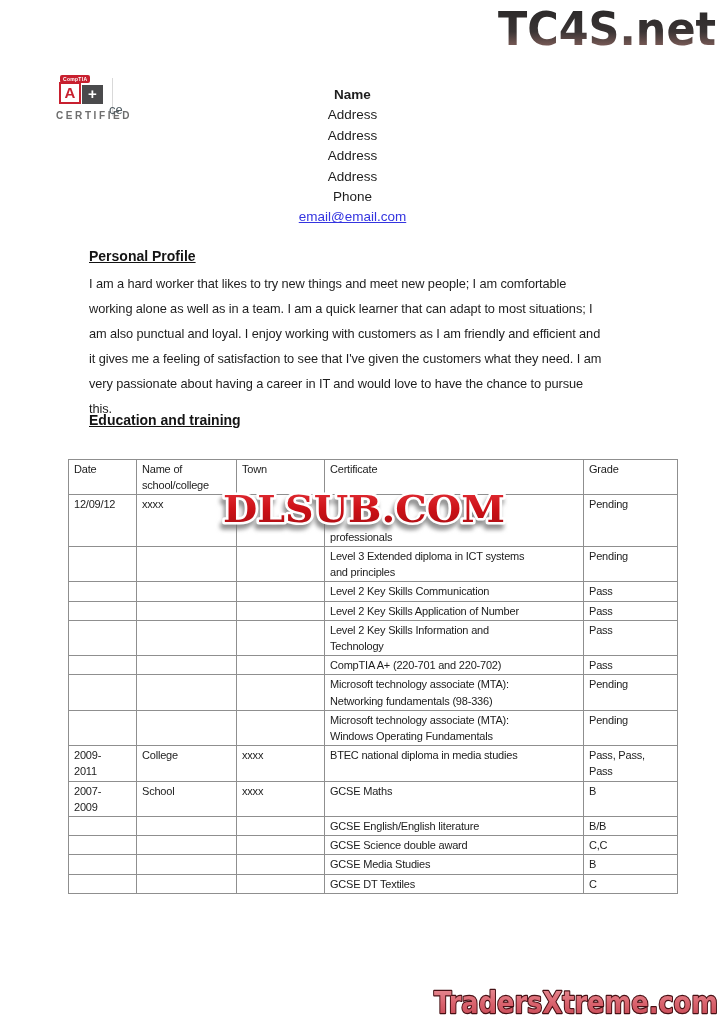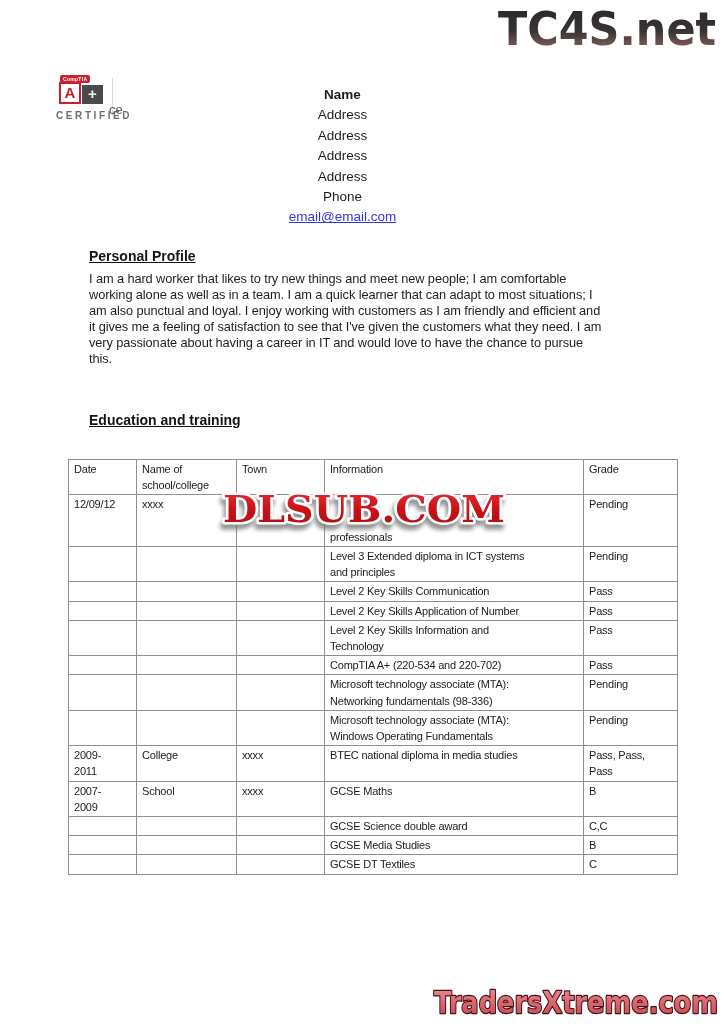--- a/index.html
+++ b/index.html
@@ -31,31 +31,31 @@
   }
   .comptia .certified {
     position:absolute; left:1px; top:36px; font-size:10px;
     letter-spacing:2.6px; color:#6e6e6e; font-weight:bold;
   }
   .comptia .divider { position:absolute; left:57px; top:4px; width:1px; height:38px; background:#d9d9d9; }
   .comptia .ce { position:absolute; left:54px; top:28px; font-size:13px; color:#4e5a60; }
 
   
   .contact {
-    position:absolute; left:2px; top:85px; width:681px; text-align:center;
+    position:absolute; left:12px; top:85px; width:681px; text-align:center;
     font-size:13.5px; line-height:20.4px;
   }
   .contact .name { font-weight:bold; }
   .contact .email { color:#3434e0; text-decoration:underline; cursor:pointer; }
 
   
   .section-heading { font-weight:bold; font-size:14px; text-decoration:underline; color:#141414; }
   .profile { position:absolute; left:89px; top:248px; width:620px; }
   .profile p {
-    margin:7px 0 0 0; font-size:12.8px; line-height:16px;
+    margin:7px 0 0 0; font-size:12.8px; line-height:25px;
     white-space:pre-line; letter-spacing:-0.1px; color:#1e1e1e;
   }
   .edu-heading { position:absolute; left:89px; top:412px; }
 
   
   table.edu {
     position:absolute; left:68px; top:459px; width:609px;
     border-collapse:collapse; table-layout:fixed;
     font-size:11px; letter-spacing:-0.2px;
   }
@@ -130,21 +130,21 @@
         <col style="width:100px">
         <col style="width:88px">
         <col style="width:259px">
         <col style="width:94px">
     </colgroup>
     <thead>
       <tr>
         <th>Date</th>
         <th>Name of school/college</th>
         <th>Town</th>
-        <th>Information</th>
+        <th>Certificate</th>
         <th>Grade</th>
       </tr>
     </thead>
     <tbody>
         <tr>
           <td>12/09/12</td>
           <td>xxxx</td>
           <td></td>
           <td>&nbsp;
 &nbsp;
@@ -178,21 +178,21 @@
           <td></td>
           <td></td>
           <td>Level 2 Key Skills Information and
 Technology</td>
           <td>Pass</td>
         </tr>
         <tr>
           <td></td>
           <td></td>
           <td></td>
-          <td>CompTIA A+ (220-534 and 220-702)</td>
+          <td>CompTIA A+ (220-701 and 220-702)</td>
           <td>Pass</td>
         </tr>
         <tr>
           <td></td>
           <td></td>
           <td></td>
           <td>Microsoft technology associate (MTA):
 Networking fundamentals (98-336)</td>
           <td>Pending</td>
         </tr>
@@ -213,20 +213,27 @@
           <td>Pass, Pass,
 Pass</td>
         </tr>
         <tr>
           <td>2007-
 2009</td>
           <td>School</td>
           <td>xxxx</td>
           <td>GCSE Maths</td>
           <td>B</td>
+        </tr>
+        <tr>
+          <td></td>
+          <td></td>
+          <td></td>
+          <td>GCSE English/English literature</td>
+          <td>B/B</td>
         </tr>
         <tr>
           <td></td>
           <td></td>
           <td></td>
           <td>GCSE Science double award</td>
           <td>C,C</td>
         </tr>
         <tr>
           <td></td>

